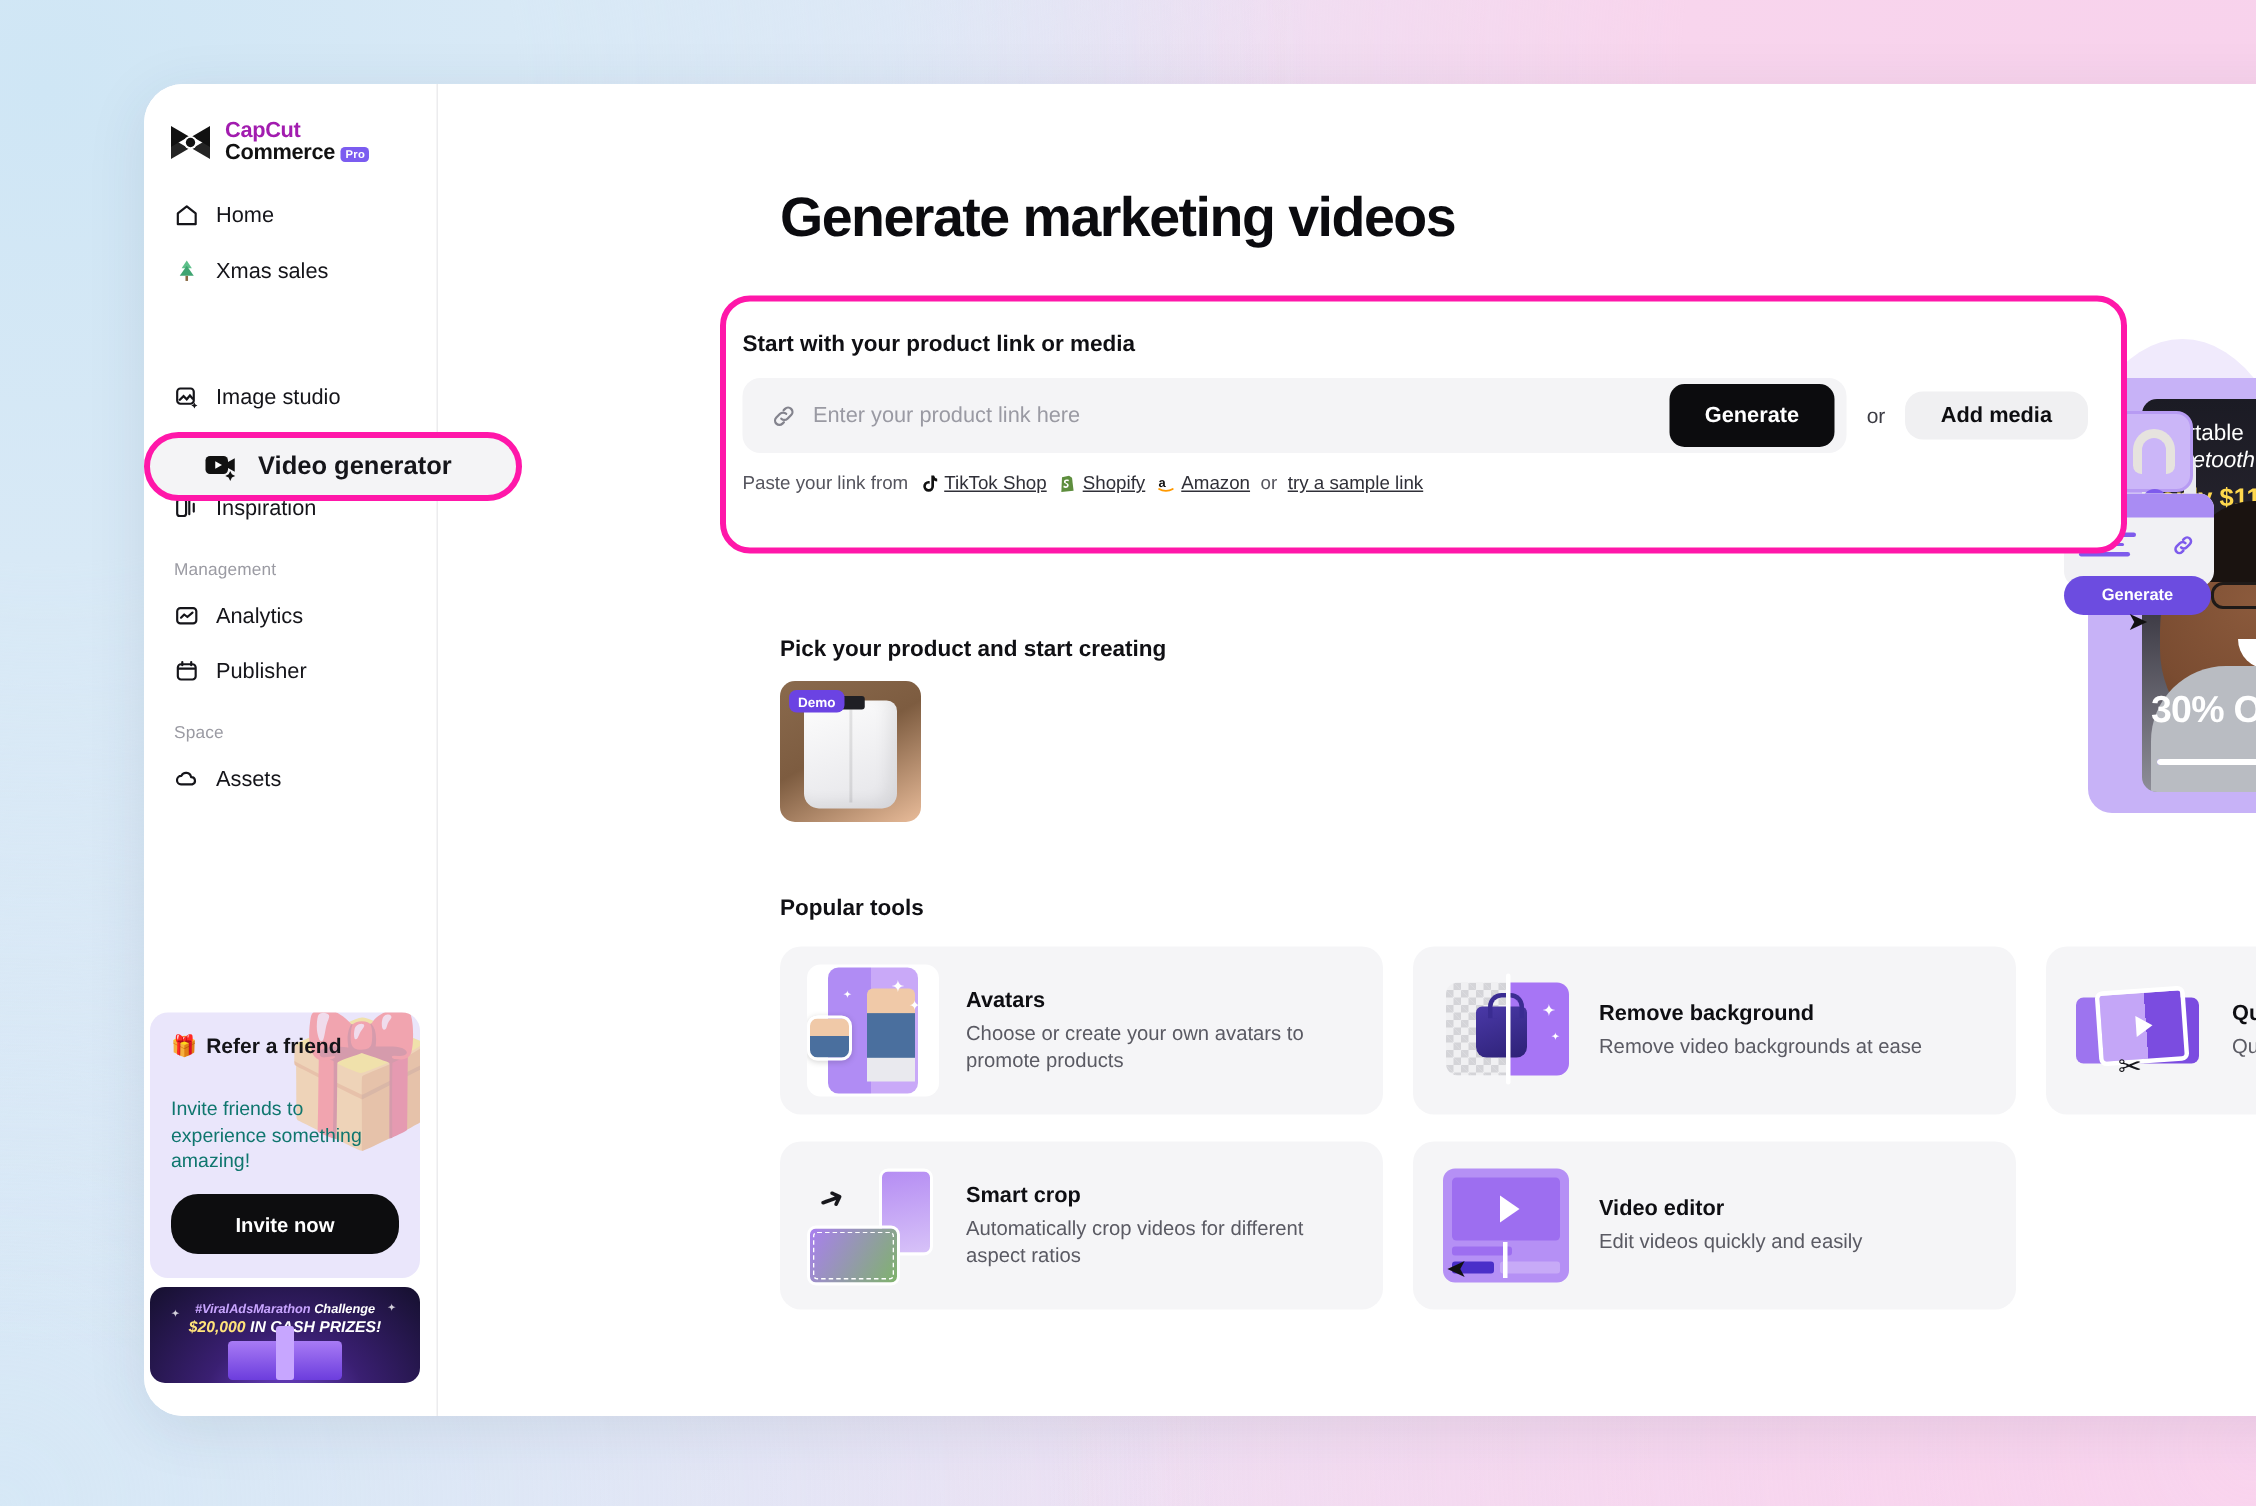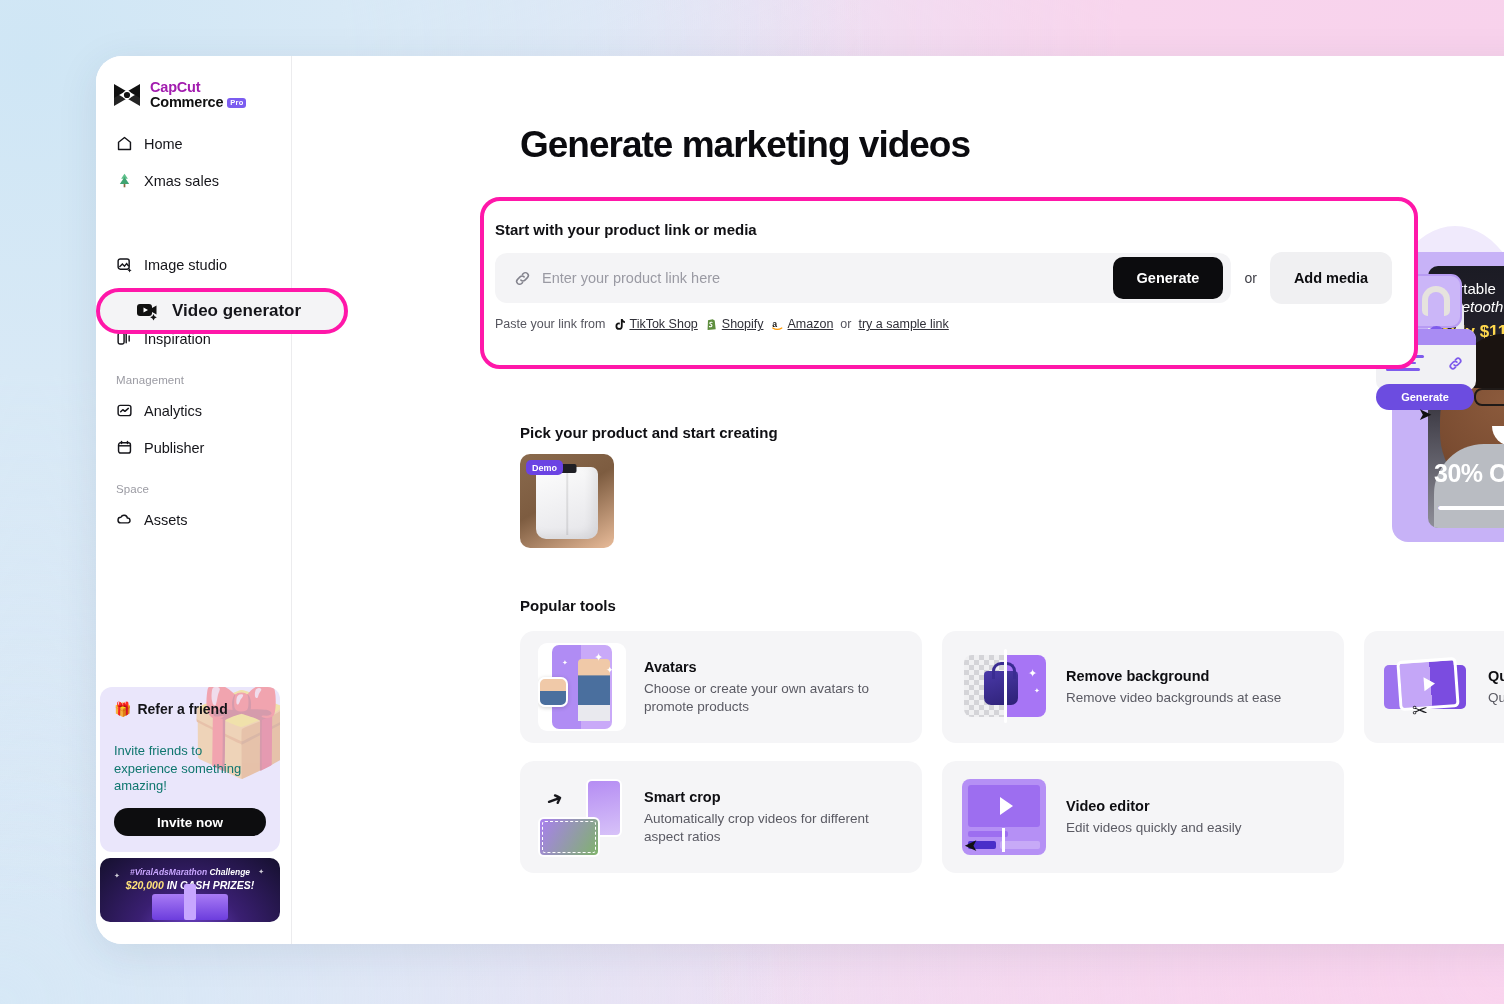--- a/index.html
+++ b/index.html
@@ -78,21 +78,21 @@
     width: 180px; border-radius: 12px;
     background:#eae6fb; padding: 14px 14px 16px 14px;
     overflow:hidden;
   }
   .refer-ghost {
     position:absolute; right:-14px; top:-6px; font-size:86px; opacity:.35; color:#d7cff7;
   }
   .refer-title { display:flex; align-items:center; gap:6px; font-size:14px; font-weight:700; color:#141418; position:relative;}
   .refer-sub { margin-top:25px; font-size:13px; line-height:1.35; color:#0f766e; position:relative;}
   .refer-btn {
-    margin-top: 13px; width: 100%; height: 28px;
+    margin-top: 13px; width: 100%; height: 40px;
     background:#0d0d0f; color:#fff; border:none; border-radius:18px;
     font-size:13.5px; font-weight:600; cursor:pointer; font-family:inherit; position:relative;
   }
 
   .promo-banner {
     position:absolute; left: 4px; bottom: 22px;
     width: 180px; height: 64px; border-radius: 10px;
     background: radial-gradient(ellipse at 50% 120%, #6d42c9 0%, #3a1f72 42%, #15102e 100%);
     overflow:hidden; cursor:pointer;
   }
@@ -137,21 +137,21 @@
     height: 100%;
   }
   .search-input::placeholder { color:#9a9aa3; }
   .gen-btn {
     height: 42px; padding: 0 24px; margin-right:2px;
     background:#0c0c0e; color:#fff; border:none; border-radius:10px;
     font-size:14.5px; font-weight:700; cursor:pointer; font-family:inherit; flex:none;
   }
   .or-text { font-size:14px; color:#3c3c44; flex:none; }
   .addmedia-btn {
-    height: 52px; padding:0 24px; background:#f0f0f2; color:#0d0d10;
+    height: 32px; padding:0 24px; background:#f0f0f2; color:#0d0d10;
     border:none; border-radius:12px; font-size:14.5px; font-weight:700;
     cursor:pointer; font-family:inherit; flex:none;
   }
   .paste-row {
     display:flex; align-items:center; gap:7px; margin-top: 13px;
     font-size: 12.5px; color:#55555e; flex-wrap:nowrap;
   }
   .paste-row .src { display:flex; align-items:center; gap:4px; }
   .paste-row a { color:#303038; text-decoration: underline; cursor:pointer; }
   .src-ico { width:13px; height:13px; display:flex; align-items:center; justify-content:center; flex:none;}

